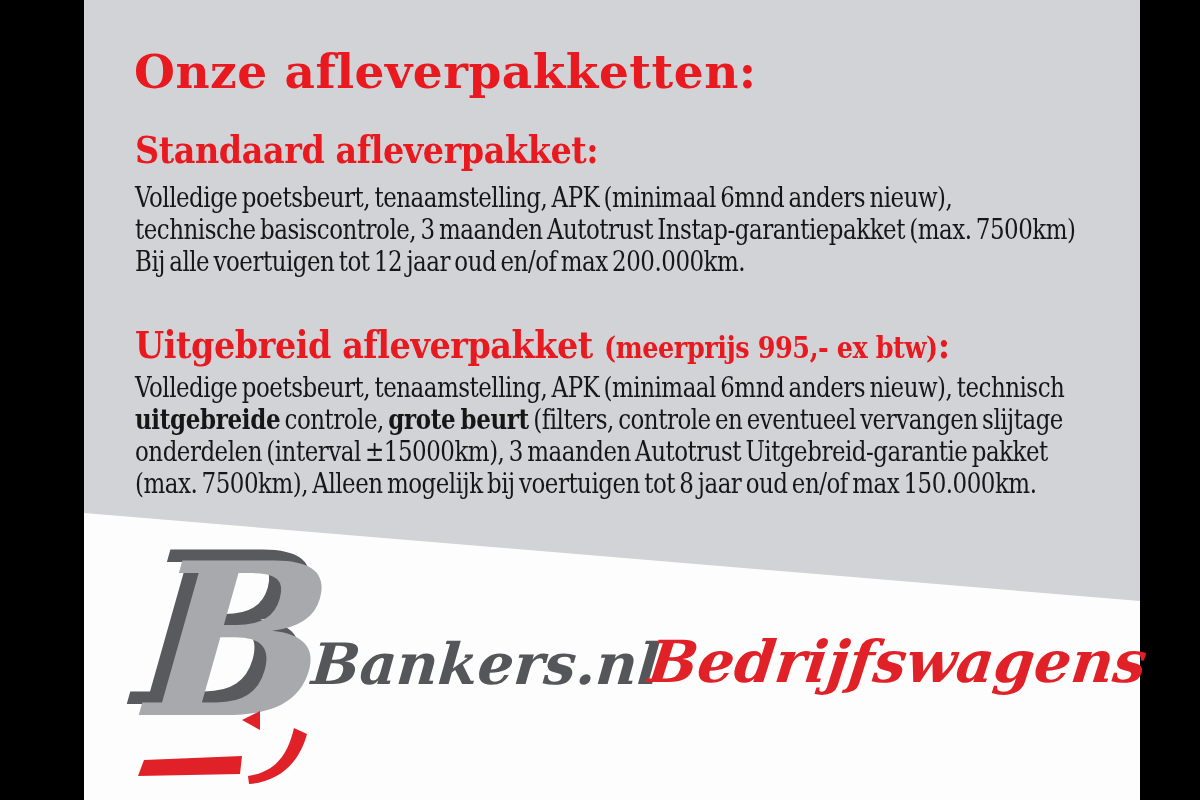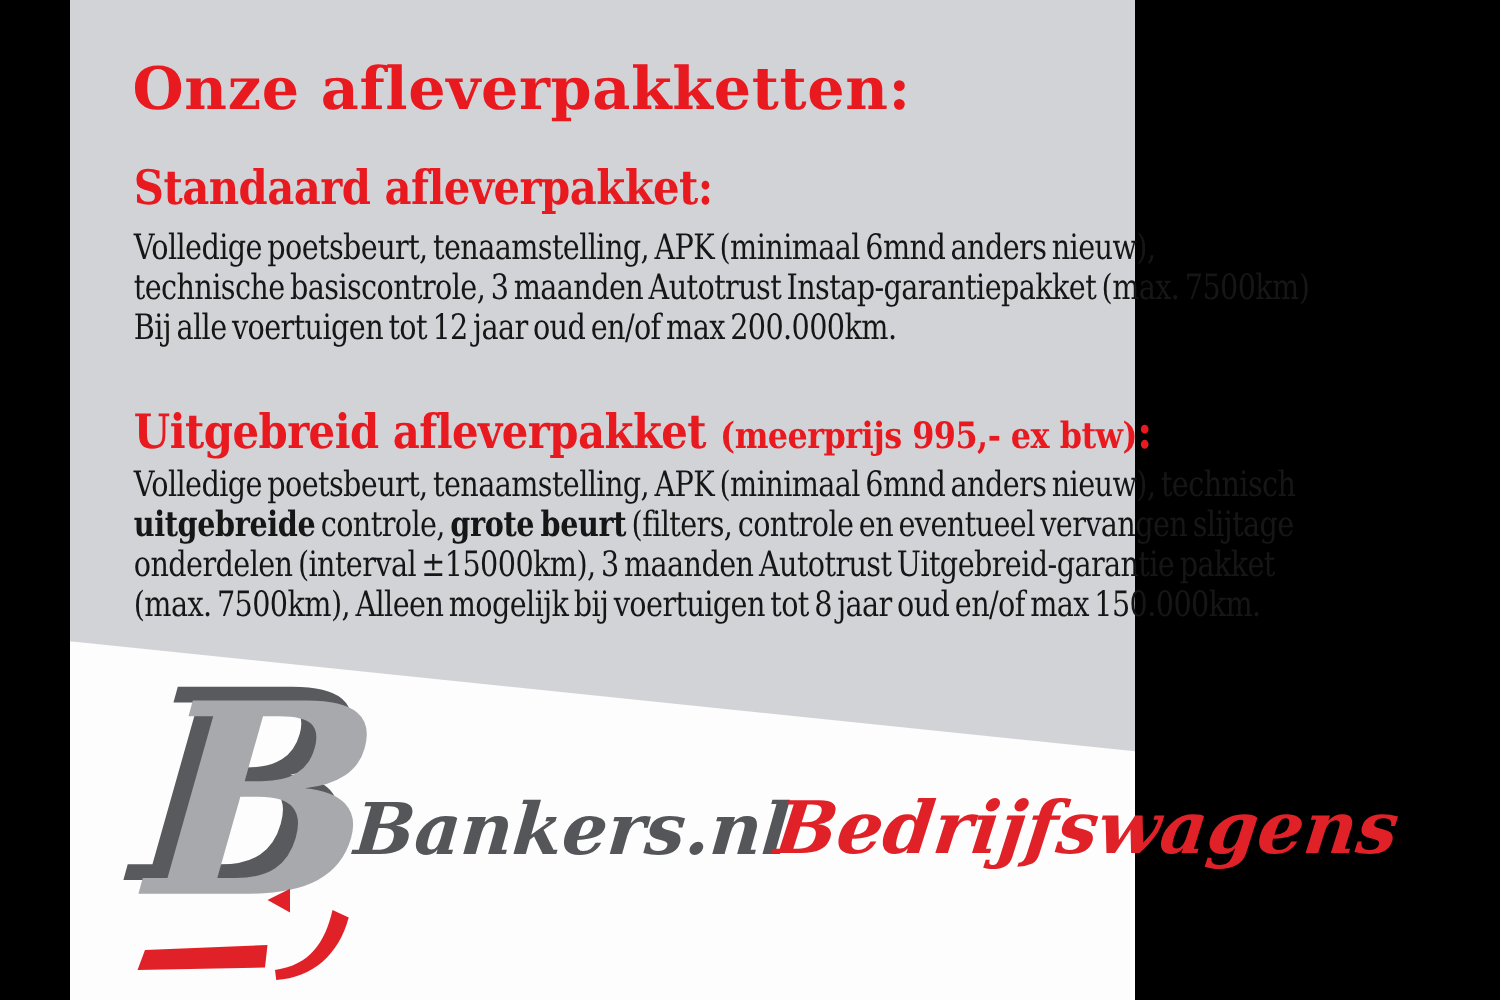--- a/index.html
+++ b/index.html
@@ -3,21 +3,21 @@
 <meta charset="utf-8">
 <style>
   html,body{margin:0;padding:0;background:#222;}
   .stage{
     position:relative;width:1200px;height:800px;overflow:hidden;
     background:#000;font-family:"DejaVu Serif", serif;
   }
   .side-bar{position:absolute;top:0;height:800px;width:72px;background:#000;}
   .side-bar.left{left:0;}
   .side-bar.right{left:1128px;}
-  .content{position:absolute;left:56px;top:0;width:852px;height:800px;background:#d2d3d7;}
+  .content{position:absolute;left:84px;top:0;width:1056px;height:800px;background:#d2d3d7;}
   .white-wedge{
     position:absolute;left:0;top:0;width:100%;height:100%;background:#fdfdfd;
     clip-path:polygon(0 513px,100% 601px,100% 100%,0 100%);
   }
   .layer{position:absolute;z-index:2;}
 
   .title{
     left:50px;top:44px;margin:0;
     font-size:47px;font-weight:bold;color:#e8191f;letter-spacing:0.5px;
   }

